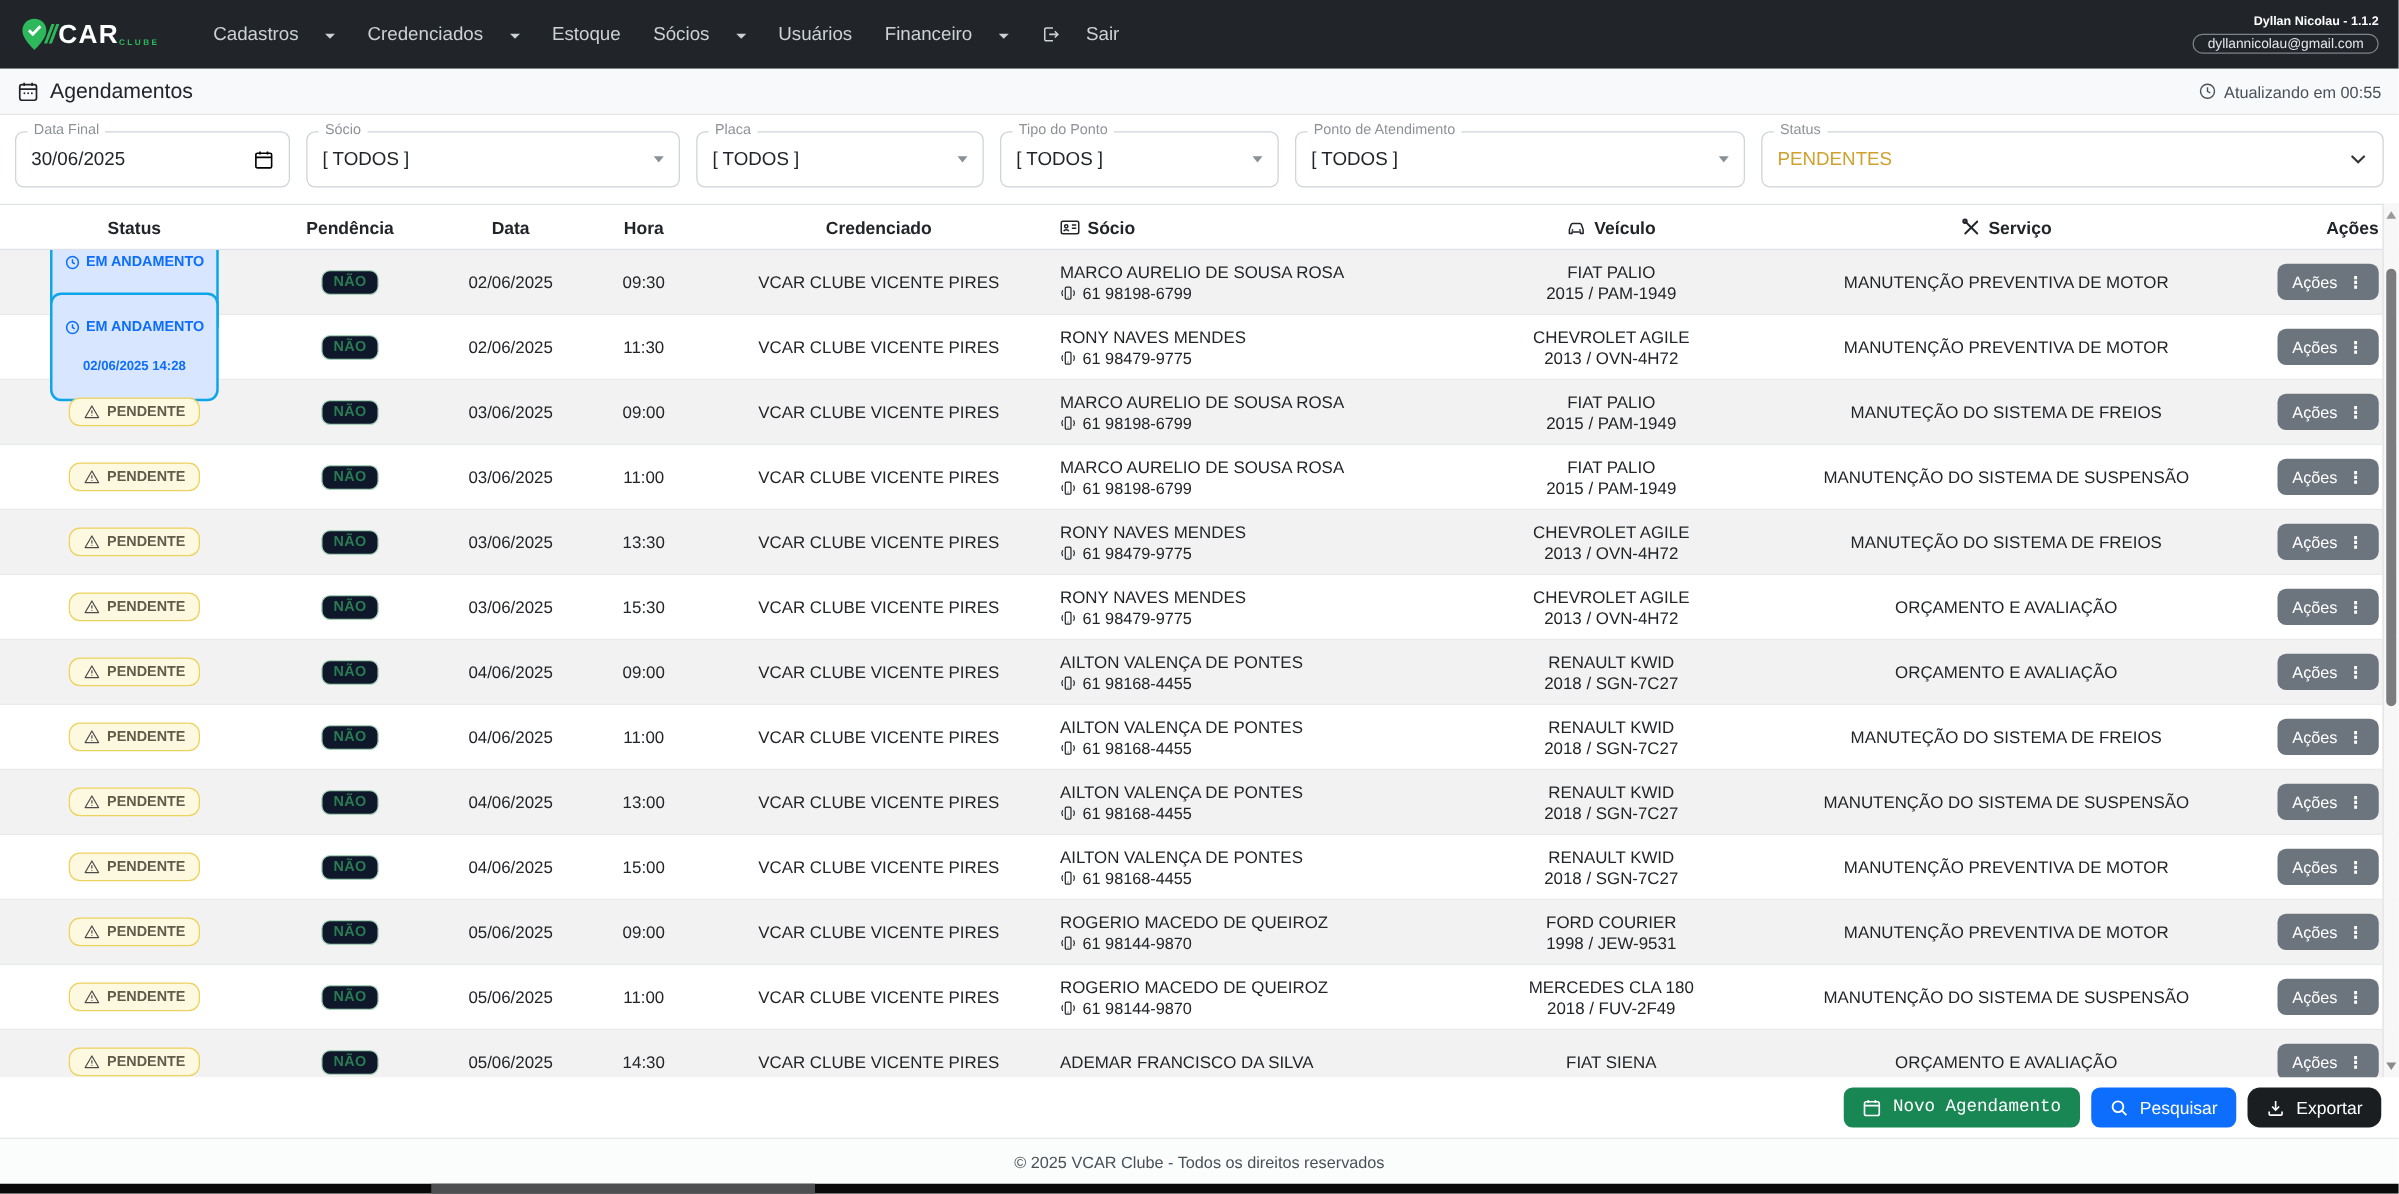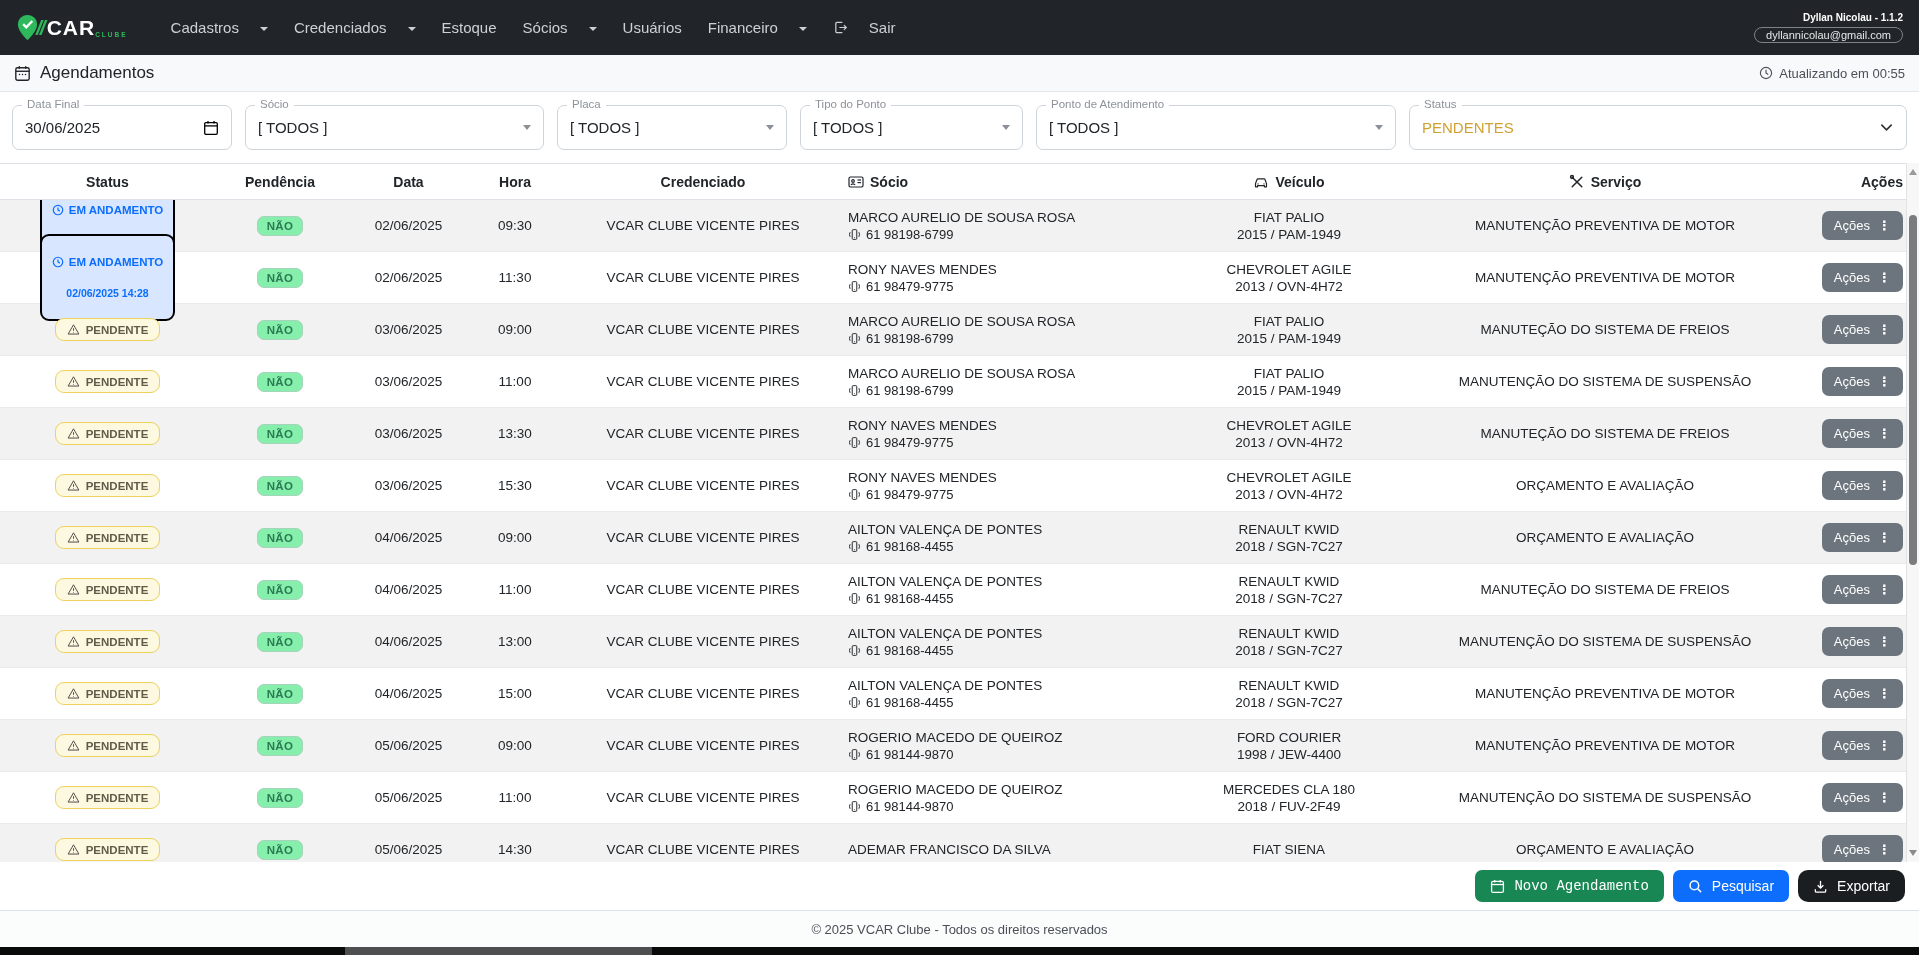--- a/index.html
+++ b/index.html
@@ -50,27 +50,27 @@
   .th, .td { display: flex; align-items: center; justify-content: center; text-align: center; flex: none; gap: 6px; }
   .c-status { width: 215px; } .c-pend { width: 130px; } .c-data { width: 127px; } .c-hora { width: 86px; }
   .c-cred { width: 290px; } .c-socio { width: 310px; justify-content: flex-start; text-align: left; }
   .c-veic { width: 262px; } .c-serv { width: 370px; } .c-acoes { width: 117px; justify-content: flex-end; padding-right: 4px; }
   .td.c-socio, .td.c-veic { flex-direction: column; justify-content: center; gap: 2px; }
   .td.c-socio { align-items: flex-start; }
   .td.c-veic { align-items: center; }
   .th svg { width: 16px; height: 16px; }
 
   .badge-progress { display: inline-flex; flex-direction: column; align-items: center;
-    border: 2px solid #000000; background: #d8e7ff; color: #0d6efd; border-radius: 9px; padding: 20px 10px; }
+    border: 2px solid #0ea5e9; background: #d8e7ff; color: #0d6efd; border-radius: 9px; padding: 20px 10px; }
   .bp1 { display: flex; align-items: center; gap: 5px; font-weight: 700; font-size: 11.5px; white-space: nowrap; }
   .bp2 { font-weight: 700; font-size: 10.5px; margin-top: 19px; }
   .badge-pending { display: inline-flex; align-items: center; gap: 6px; border: 1.5px solid #edd25e;
     background: #fdf8e0; color: #615c49; border-radius: 9px; padding: 4px 11px; font-weight: 700; font-size: 11.5px; white-space: nowrap; }
   .badge-pending .icon { color: #4c4c4c; }
-  .badge-nao { display: inline-block; border: 1px solid #a8d3bb; background: #86efac; color: #2a7a52;
+  .badge-nao { display: inline-block; border: 1px solid #a8d3bb; background: #0f172a; color: #2a7a52;
     border-radius: 7px; padding: 3px 9px; font-weight: 700; font-size: 11.5px; letter-spacing: .3px; }
   .socio-phone { display: flex; align-items: center; gap: 5px; font-size: 13px; }
   .btn-acoes { background: #6c757d; color: #fff; border: none; border-radius: 7px; padding: 7px 12px;
     font-size: 13px; display: inline-flex; align-items: center; gap: 8px; cursor: pointer;
     font-family: inherit; }
   .btn-acoes .dots { font-weight: 700; font-size: 13px; line-height: 1; }
 
   
   .v-scrollbar { position: absolute; right: 0; top: 163px; width: 13px; height: 699px;
     background: #f7f7f7; border-left: 1px solid #e2e2e2; z-index: 5; }
@@ -745,21 +745,21 @@
               <rect x="5.2" y="2" width="5.6" height="12" rx="1.2"></rect>
               <path d="M2.6 5.2 a5.6 5.6 0 0 0 0 5.6 M13.4 5.2 a5.6 5.6 0 0 1 0 5.6"></path>
               <circle cx="8" cy="11.8" r="0.6" fill="currentColor" stroke="none"></circle>
             </svg>
           </span>
           <span>61 98144-9870</span>
         </span>
       </div>
       <div class="td c-veic">
         <span>FORD COURIER</span>
-        <span>1998 / JEW-4400</span>
+        <span>1998 / JEW-9531</span>
       </div>
       <div class="td c-serv">MANUTENÇÃO PREVENTIVA DE MOTOR</div>
       <div class="td c-acoes">
         <button class="btn-acoes">
           <span>Ações</span>
           <span class="dots">⋮</span>
         </button>
       </div>
     </div>
     <div class="trow">

